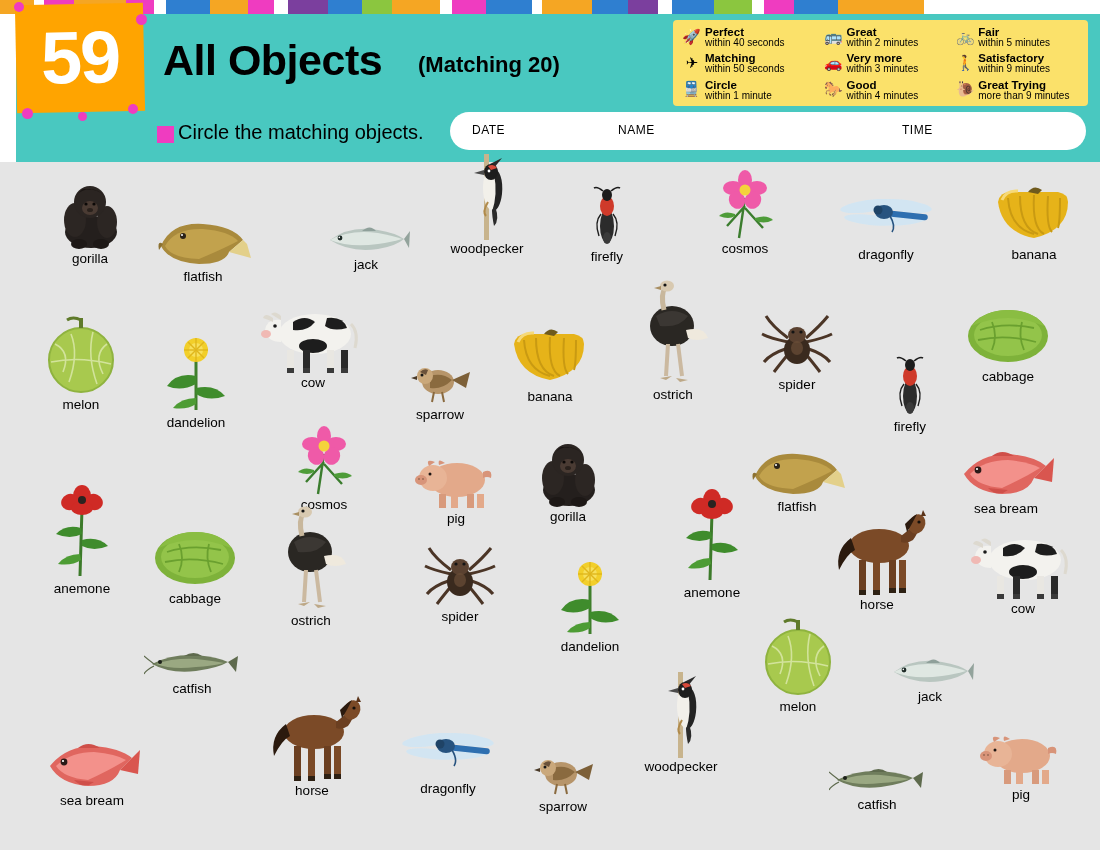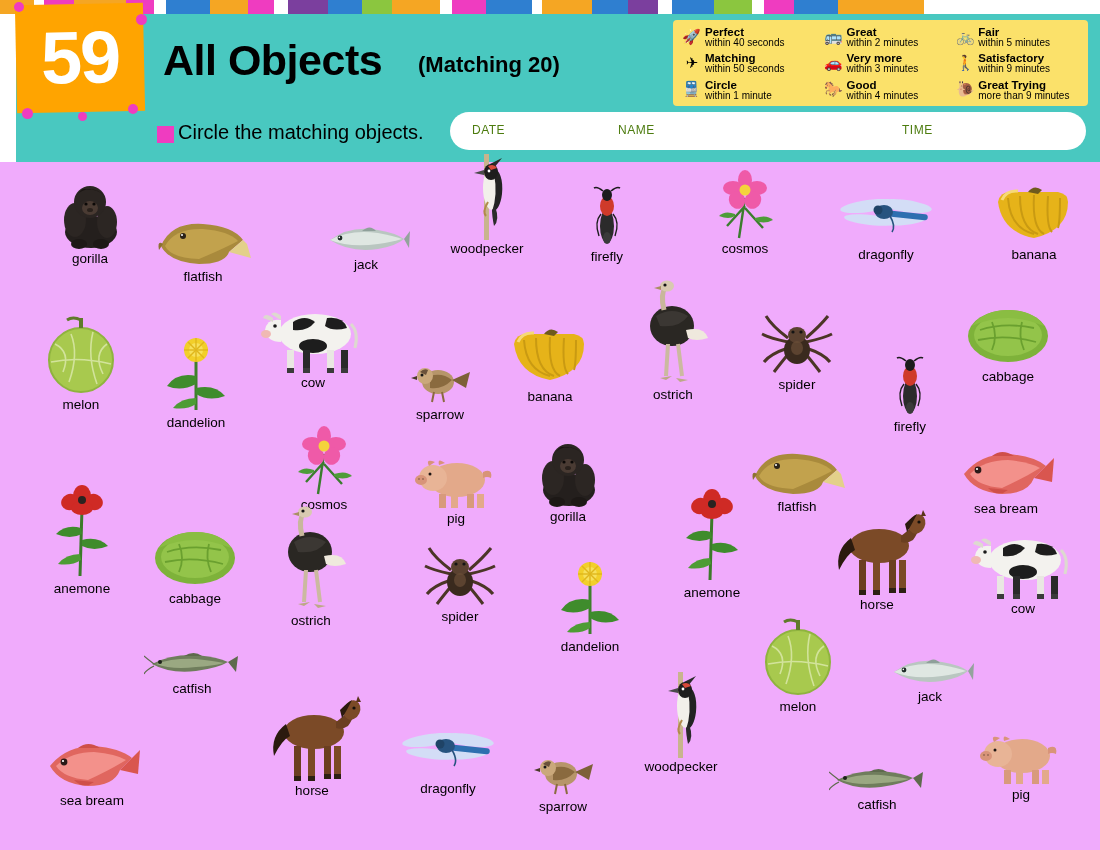--- a/index.html
+++ b/index.html
@@ -64,21 +64,21 @@
   .instr-text {
     position:absolute; left:178px; top:121px;
     font-size:20px; color:#000;
   }
 
   
   .dnt {
     position:absolute; left:450px; top:112px; width:636px; height:38px;
     background:#ffffff; border-radius:19px;
   }
-  .dnt span { position:absolute; top:11px; font-size:12px; color:#4d7c0f; letter-spacing:0.5px; }
+  .dnt span { position:absolute; top:11px; font-size:12px; color:#000000; letter-spacing:0.5px; }
 
   
   .legend {
     position:absolute; left:673px; top:20px; width:415px; height:86px;
     background:#fbe16a; border-radius:4px;
     padding:5px 4px 4px 6px;
     display:flex;
   }
   .legend-col { display:flex; flex-direction:column; gap:2px; }
   .legend-col.c1 { width:145px; }
@@ -90,21 +90,21 @@
     display:flex; align-items:center; justify-content:center;
     font-size:15px; line-height:1;
   }
   .legend-txt { line-height:1.05; padding-top:1px; }
   .legend-txt .lbl { font-size:11.5px; font-weight:bold; color:#000; display:block; }
   .legend-txt .sub { font-size:10px; color:#000; display:block; }
 
   
   .sheet {
     position:absolute; left:0; top:162px; width:1100px; height:688px;
-    background:#f0abfc;
+    background:#e5e5e5;
   }
 
   .item {
     position:absolute;
     text-align:center;
     width:120px;
   }
   .item .art {
     height:66px;
     display:flex; align-items:flex-end; justify-content:center;

